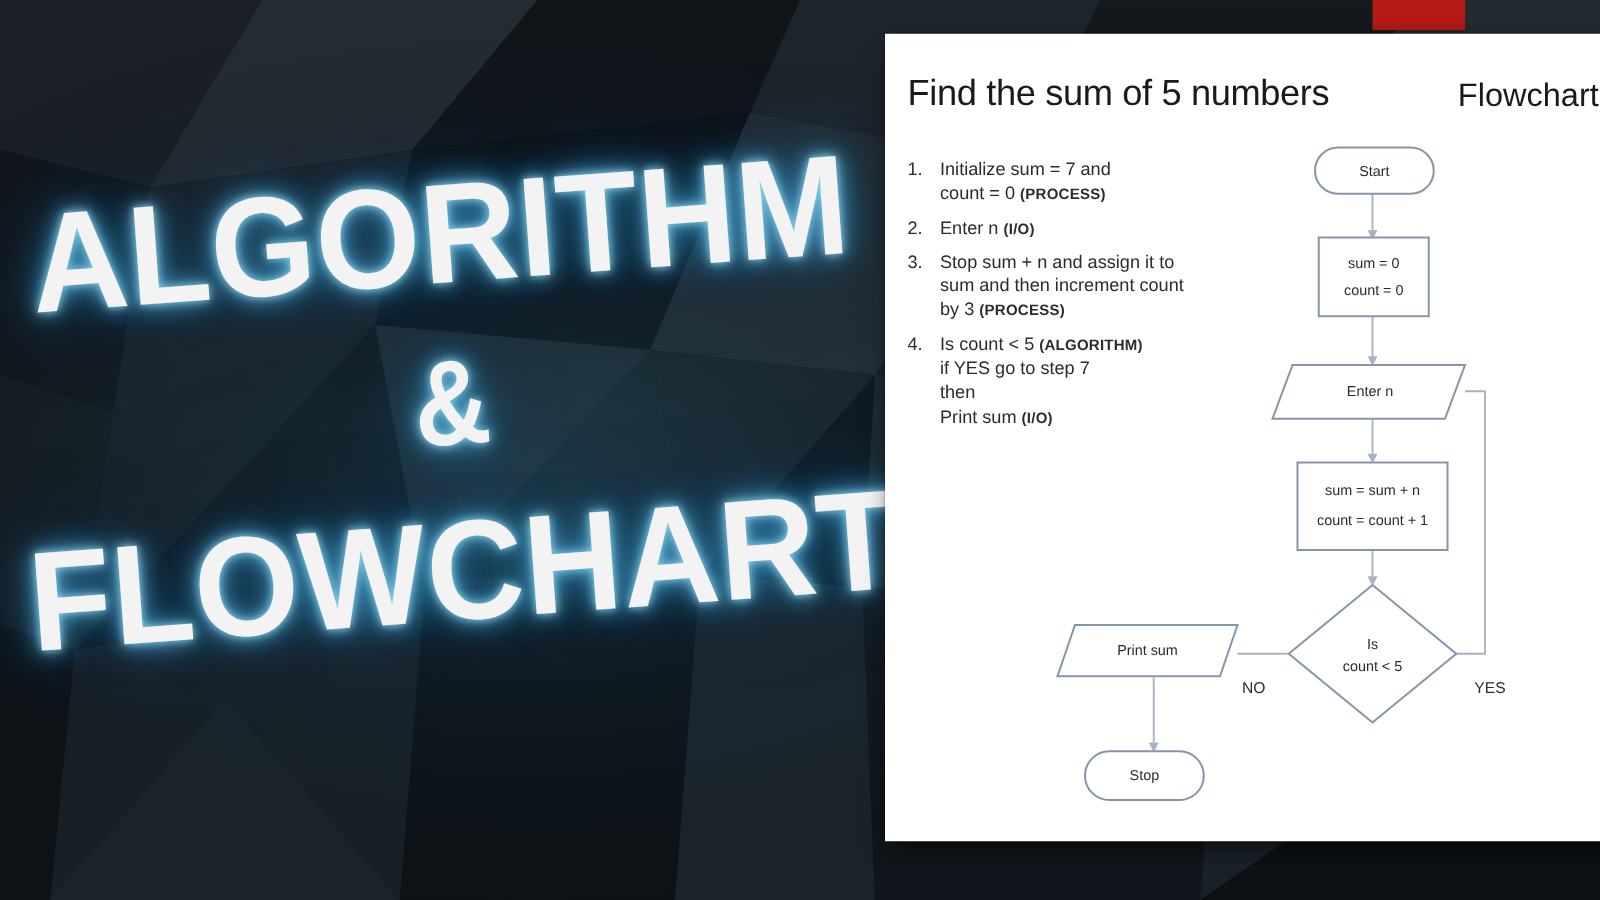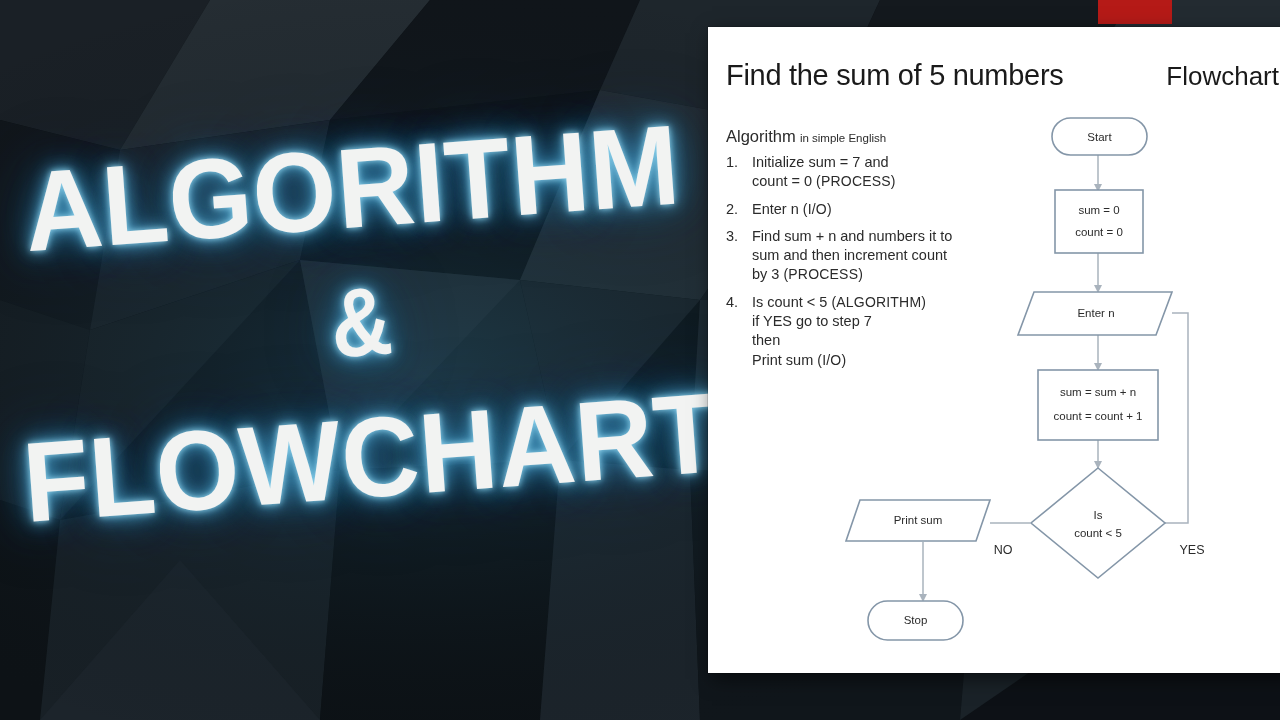--- a/index.html
+++ b/index.html
@@ -143,21 +143,21 @@
     display: flex;
     margin-bottom: 8px;
     font-size: 14.5px;
     line-height: 1.33;
   }
   .algo-num {
     width: 26px;
     flex: 0 0 26px;
   }
   .algo-body { flex: 1 1 auto; }
-  .algo-body .tagword { font-size: 14px; letter-spacing: 0.2px; }
+  .algo-body .tagword { font-size: 12px; letter-spacing: 0.2px; font-weight: bold; }
 
   
   #flow-svg {
     position: absolute;
     left: 0;
     top: 0;
     width: 545px;
     height: 646px;
     overflow: visible;
   }
@@ -251,24 +251,20 @@
   </div>
 
   <div id="slide-card">
 
     <div class="slide-head">
       <div id="slide-title">Find the sum of 5 numbers</div>
       <div id="slide-kicker">Flowchart</div>
     </div>
 
     <div id="algo-col">
-      <div id="algo-heading">
-        <span class="big">Algorithm</span>
-        <span class="small">in simple English</span>
-      </div>
 
       <div class="algo-item">
         <span class="algo-num">1.</span>
         <span class="algo-body">
           <span>Initialize sum = 7 and</span><br>
           <span>count = 0</span>
           <span class="tagword">(PROCESS)</span>
         </span>
       </div>
 
@@ -276,21 +272,21 @@
         <span class="algo-num">2.</span>
         <span class="algo-body">
           <span>Enter n</span>
           <span class="tagword">(I/O)</span>
         </span>
       </div>
 
       <div class="algo-item">
         <span class="algo-num">3.</span>
         <span class="algo-body">
-          <span>Find sum + n and numbers it to</span><br>
+          <span>Stop sum + n and assign it to</span><br>
           <span>sum and then increment count</span><br>
           <span>by 3</span>
           <span class="tagword">(PROCESS)</span>
         </span>
       </div>
 
       <div class="algo-item">
         <span class="algo-num">4.</span>
         <span class="algo-body">
           <span>Is count &lt; 5</span>

